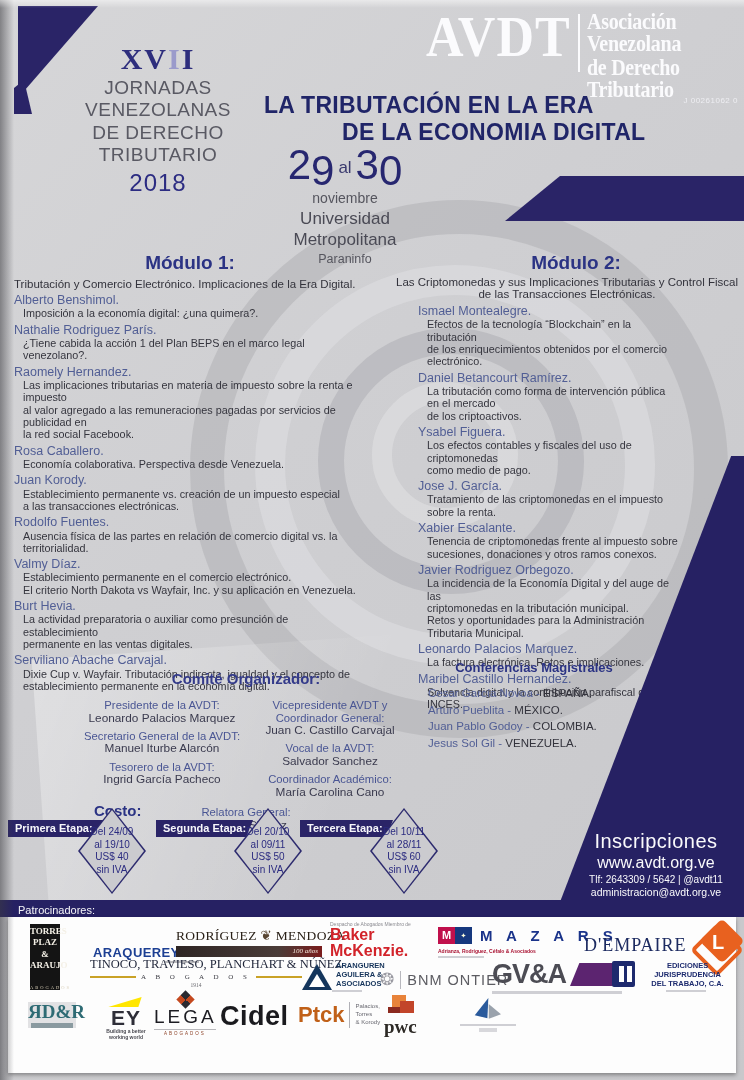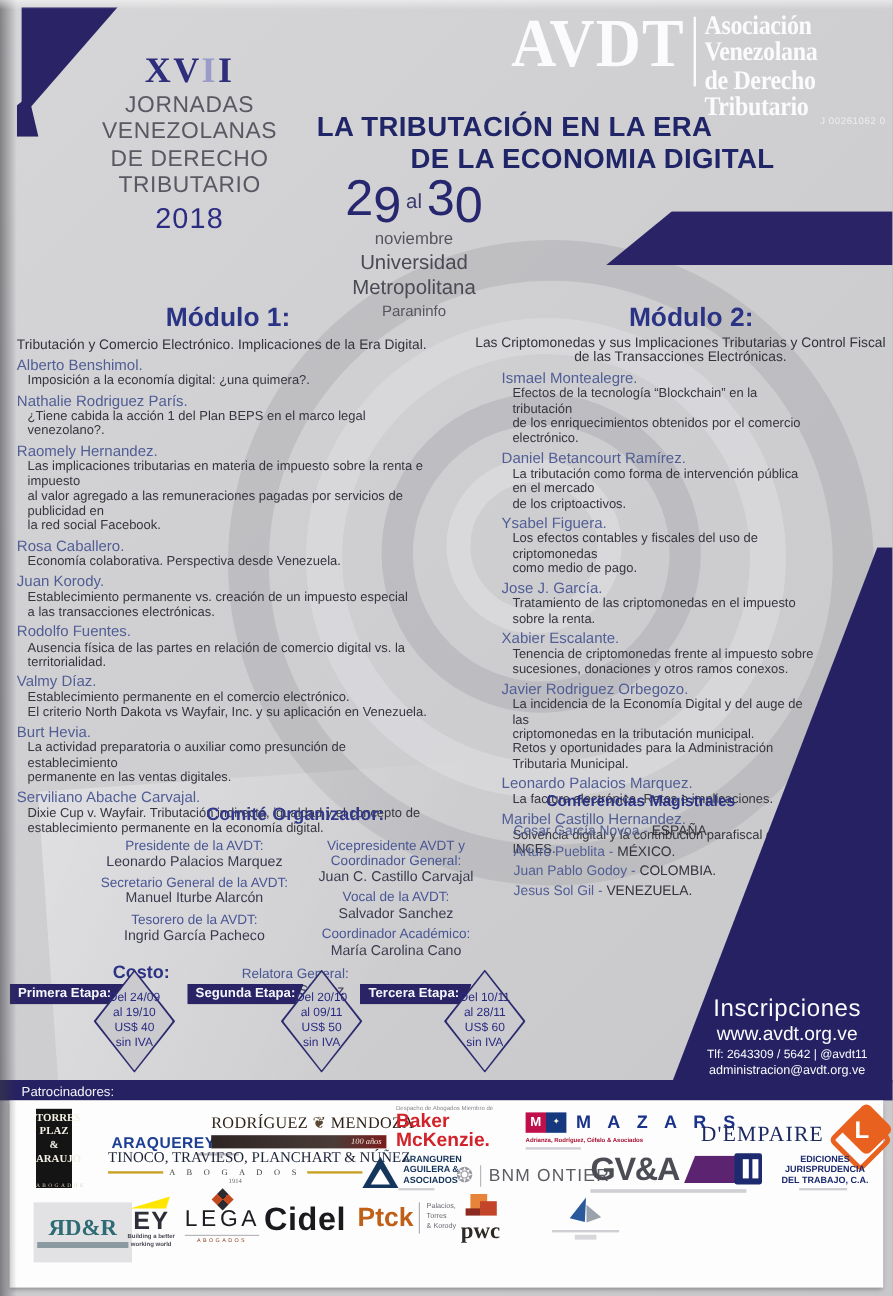--- a/index.html
+++ b/index.html
@@ -45,21 +45,21 @@
   #date .big .lo{display:inline-block;transform:translateY(6px);}
   #date .big .al{font-size:17px;color:#3a3a6e;margin:0 4px;display:inline-block;transform:translateY(-6px);}
   #date .month{font-size:14px;color:#55555e;margin-top:4px;}
   #date .uni{font-size:17px;color:#4a4a55;line-height:1.25;margin-top:2px;}
   #date .para{font-size:12.5px;color:#55555e;margin-top:1px;}
 
   #pgram{left:505px;top:176px;width:239px;height:45px;background:#2a2467;
     clip-path:polygon(23% 0,100% 0,100% 100%,0 100%);z-index:2;}
 
   
-  .mod-title{font-size:22px;font-weight:bold;color:#2b3384;text-align:center;}
+  .mod-title{font-size:19px;font-weight:bold;color:#2b3384;text-align:center;}
   .mod-sub{font-size:11.5px;color:#33333c;}
   .speaker .sp-name{font-size:12.5px;color:#515e95;line-height:1.15;margin-top:3px;}
   .speaker .sp-topic{font-size:10.8px;color:#35353e;line-height:1.14;margin-left:9px;white-space:pre-line;}
   #module1{left:14px;top:252px;width:352px;z-index:2;}
   #module1 .mod-sub{margin-top:4px;}
   #module2{left:372px;top:252px;width:372px;z-index:2;}
   #module2 .mod-title{padding-left:36px;}
   #module2 .mod-sub{text-align:center;padding-left:18px;white-space:pre-line;margin-top:2px;}
   #module2 .speakers{margin-left:46px;width:262px;margin-top:4px;}
 
@@ -153,21 +153,21 @@
   #lg-gva .row{display:flex;align-items:center;}
   #lg-gva .n{font-size:27px;font-weight:bold;color:#4c4c54;letter-spacing:-1px;line-height:1;}
   #lg-gva .pg{width:52px;height:23px;background:#5c2470;margin-left:4px;clip-path:polygon(18% 0,100% 0,82% 100%,0 100%);}
   #lg-gva .cap{height:3px;background:#cfcfd4;margin-top:3px;}
   #lg-edj{left:604px;top:44px;display:flex;align-items:flex-start;}
   #lg-edj .ic{width:26px;height:26px;background:#1e2a6e;position:relative;border-radius:2px;}
   #lg-edj .ic i{position:absolute;left:7px;top:5px;width:5px;height:16px;background:#fff;}
   #lg-edj .ic b{position:absolute;left:15px;top:5px;width:5px;height:16px;background:#fff;}
   #lg-edj .tx{font-size:7.5px;font-weight:bold;color:#1c2a6e;line-height:1.2;margin-left:4px;text-align:center;}
   #lg-edj .cap{width:40px;height:2px;background:#cfcfd4;margin:2px auto 0;}
-  #lg-rdr{left:20px;top:85px;width:82px;background:#e2e2e4;text-align:center;padding:12px 0;}
+  #lg-rdr{left:20px;top:85px;width:48px;background:#e2e2e4;text-align:center;padding:0 0;}
   #lg-rdr .n{font-family:"Liberation Serif",serif;font-size:19px;color:#2e6b74;font-weight:bold;line-height:1;}
   #lg-rdr .cap{height:5px;background:#8a9aa0;margin:2px 3px 0;}
   #lg-ey{left:96px;top:80px;text-align:center;}
   #lg-ey .beam{width:0;height:0;border-left:30px solid transparent;border-bottom:10px solid #ffe600;transform:skewX(-18deg);margin-left:6px;}
   #lg-ey .n{font-size:21px;font-weight:bold;color:#2e2e38;line-height:1;letter-spacing:1px;}
   #lg-ey .tag{font-size:5px;font-weight:bold;color:#4a4a52;width:44px;line-height:1.25;}
   #lg-lga{left:146px;top:76px;text-align:center;width:62px;}
   #lg-lga .dm{width:13px;height:13px;margin:0 auto;background:conic-gradient(#c4491f 0 90deg,#2a2a30 90deg 180deg,#c4491f 180deg 270deg,#2a2a30 270deg);transform:rotate(45deg);}
   #lg-lga .n{font-size:19px;color:#1c1c22;letter-spacing:3px;line-height:1.05;margin-top:1px;}
   #lg-lga .ab{font-size:4.5px;letter-spacing:2px;color:#8a3c20;border-top:1px solid #b8b8bc;margin-top:2px;padding-top:1px;}

